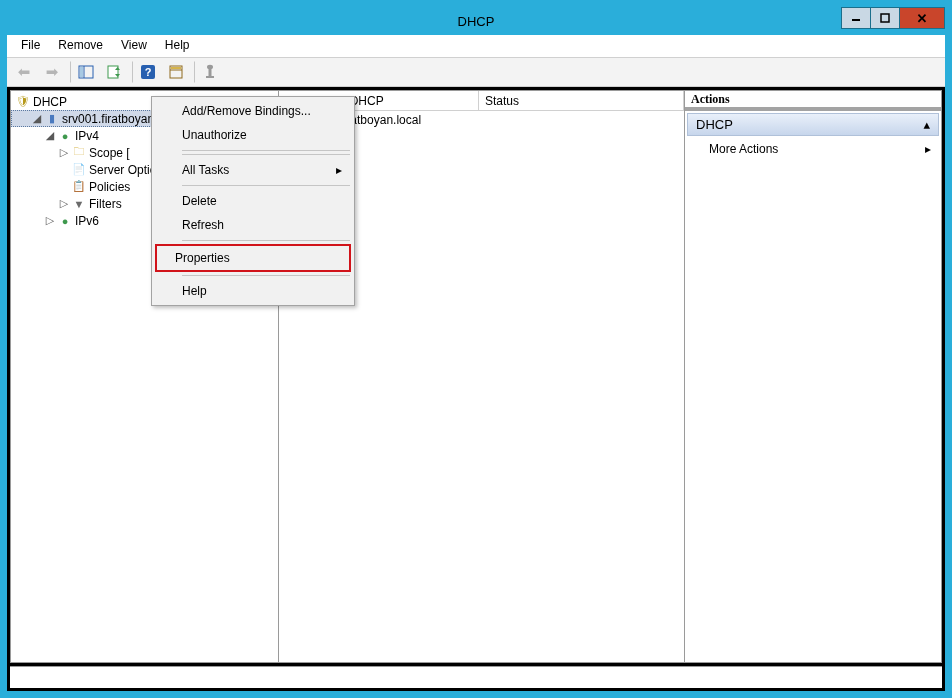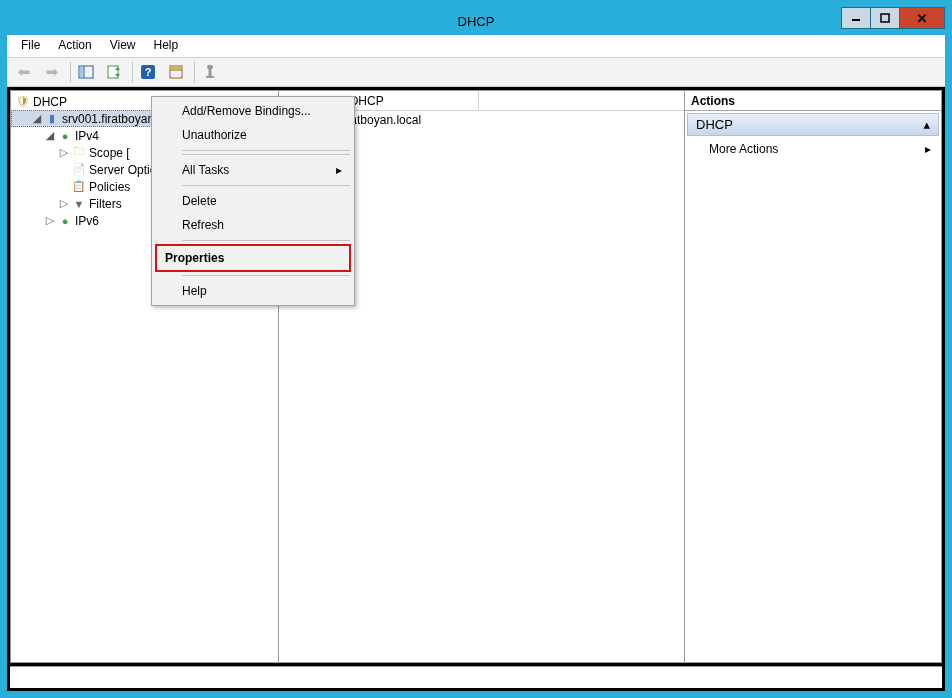--- a/index.html
+++ b/index.html
@@ -66,41 +66,41 @@
   
   .list-header { display:flex; border-bottom:1px solid #d0d0d0; height:20px; font-size:12px; }
   .col { border-right:1px solid #d0d0d0; padding:2px 6px; display:flex; align-items:center; background:#fff; }
   .col1 { width:200px; }
   .col2 { flex:1; }
   .list-body { flex:1; font-size:12px; }
   .list-row { display:flex; align-items:center; height:17px; padding-left:4px; }
   .list-row .ic { width:16px; }
 
   
-  .actions-header { height:20px; border-bottom:1px solid #a3a3a3; padding:2px 6px; font-size:12px; font-weight:bold; display:flex; align-items:center; }
+  .actions-header { height:20px; border-bottom:4px solid #a3a3a3; padding:2px 6px; font-size:12px; font-weight:bold; display:flex; align-items:center;font-family:Liberation Serif, serif; }
   .actions-pane-body { flex:1; border-top:0; }
   .action-section {
     background:linear-gradient(#e9f0fa,#c7d6ec); border:1px solid #b0c1d9;
     margin:2px; padding:3px 8px; font-size:13px; display:flex; justify-content:space-between; align-items:center;
   }
   .action-item { padding:4px 10px 4px 24px; font-size:12px; display:flex; justify-content:space-between; align-items:center; cursor:pointer; }
 
   
   .window-statusbar { height:22px; border-top:1px solid #9a9a9a; margin:0 3px 3px 3px; background:#fff; }
 
   
   .context-menu {
     position:absolute; left:144px; top:89px; width:204px; background:#f1f1f1;
     border:1px solid #a3a3a3; box-shadow:2px 2px 4px rgba(0,0,0,0.25);
     font-size:12px; z-index:50; padding:2px;
   }
   .cm-item { padding:5px 10px 5px 28px; cursor:pointer; display:flex; justify-content:space-between; align-items:center; }
   .cm-sep { height:1px; background:#c5c5c5; margin:3px 2px 3px 28px; }
   .cm-highlight { border:2px solid #d1131a; margin:0 1px; }
-  .cm-highlight .cm-item { padding-left:8px;font-weight:bold; }
+  .cm-highlight .cm-item { padding-left:18px; }
 
   
   .i-dhcp { color:#b79a1b; }
   .i-server { color:#4a7abf; }
   .i-ip { color:#3f994e; }
   .i-folder { color:#d6b44a; }
   .i-opts { color:#bfa74f; }
   .i-pol { color:#c0903b; }
   .i-filter { color:#6b6b6b; }
 
@@ -124,21 +124,21 @@
           </svg>
         </div>
       <div class="win-btn win-close">
           <span class="x-glyph">✕</span>
         </div>
     </div>
   </div>
 
   <div class="menubar">
     <div class="menu-item">File</div>
-    <div class="menu-item">Action</div>
+    <div class="menu-item">Remove</div>
     <div class="menu-item">View</div>
     <div class="menu-item">Help</div>
   </div>
 
   <div class="toolbar">
     <div class="tool-btn disabled">
         <span class="arrow-g">⬅</span>
       </div>
     <div class="tool-btn disabled">
         <span class="arrow-g">➡</span>
@@ -224,20 +224,21 @@
           <span class="tw">▷</span>
           <span class="ic i-ip">●</span>
           <span class="tree-label">IPv6</span>
         </div>
       </div>
     </div>
 
     <div class="pane-list">
       <div class="list-header">
         <div class="col col1">Contents of DHCP</div>
+        <div class="col col2">Status</div>
       </div>
       <div class="list-body">
         <div class="list-row">
           <span class="ic i-server">▮</span>
           <span>srv001.firatboyan.local</span>
         </div>
       </div>
     </div>
 
     <div class="pane-actions">

